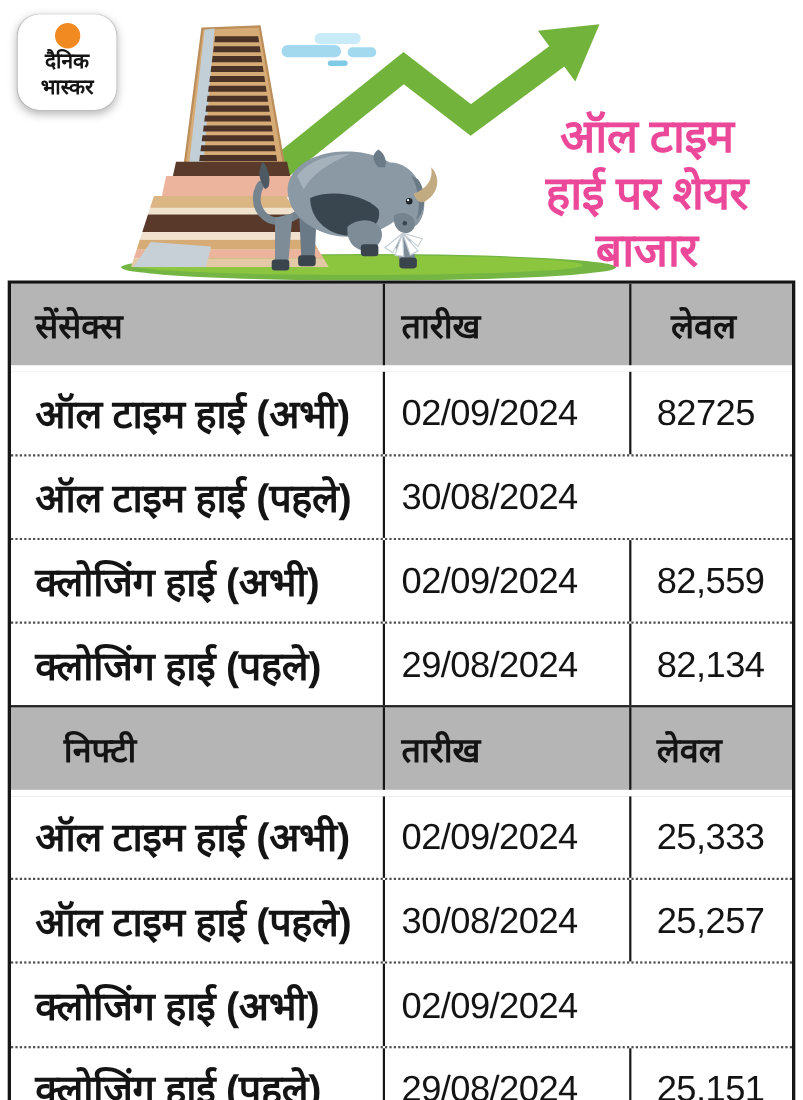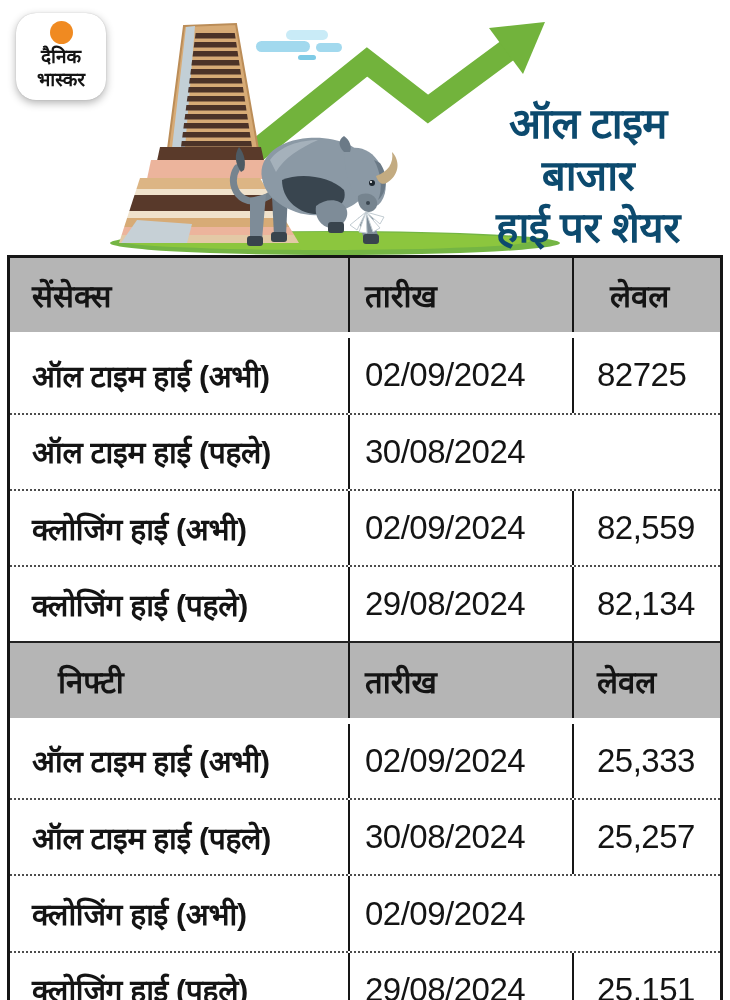--- a/index.html
+++ b/index.html
@@ -19,34 +19,34 @@
   .logo-sun{width:23px;height:23px;border-radius:50%;background:#f08a21;}
   .logo-text{
     margin-top:2px;font-size:19px;line-height:21px;font-weight:800;
     color:#141414;text-align:center;white-space:nowrap;
   }
 
   
   .headline{
     position:absolute;left:448px;top:98px;width:280px;
     text-align:center;font-size:42px;line-height:52px;font-weight:800;
-    letter-spacing:-0.5px;color:#0c4a6e;
+    letter-spacing:-0.5px;color:#ec4899;
   }
 
   
   .illu{position:absolute;left:0;top:0;}
 
   
   .mtable{
     position:absolute;left:7px;top:255px;width:716px;height:775px;
     border:3px solid #161616;background:#fff;
     display:flex;flex-direction:column;justify-content:space-between;
   }
   .trow{flex:1;display:grid;grid-template-columns:338px 224px 1fr;align-items:stretch;}
-  .c{display:flex;align-items:center;padding-left:22px;font-size:30px;}
+  .c{display:flex;align-items:center;padding-left:22px;font-size:36px;}
   .c2,.c3{border-left:2px solid #161616;}
   .c2{padding-left:15px;}
   .c3{padding-left:23px;}
   .thead{background:#b5b5b5;border-bottom:6px solid #ffffff;}
   .thead .c{font-weight:700;font-size:31px;}
   .thead2{border-top:2px solid #222222;}
   .tdata + .tdata{border-top:2px dotted #4d4d4d;}
   .lbl{font-weight:600;letter-spacing:-0.3px;}
   .num{font-weight:400;font-size:33px;letter-spacing:-0.5px;}
   .pad-big{padding-left:36px;}
@@ -152,22 +152,22 @@
 </svg>
 
 <div class="logo-card">
   <div class="logo-sun"></div>
   <div class="logo-text">दैनिक</div>
   <div class="logo-text">भास्कर</div>
 </div>
 
 <div class="headline">
   <div>ऑल टाइम</div>
+  <div>हाई पर शेयर</div>
   <div>बाजार</div>
-  <div>हाई पर शेयर</div>
 </div>
 
 <div class="mtable">
 
   <div class="trow thead">
     <div class="c c1">सेंसेक्स</div>
     <div class="c c2">तारीख</div>
     <div class="c c3 pad-big">लेवल</div>
   </div>
 

